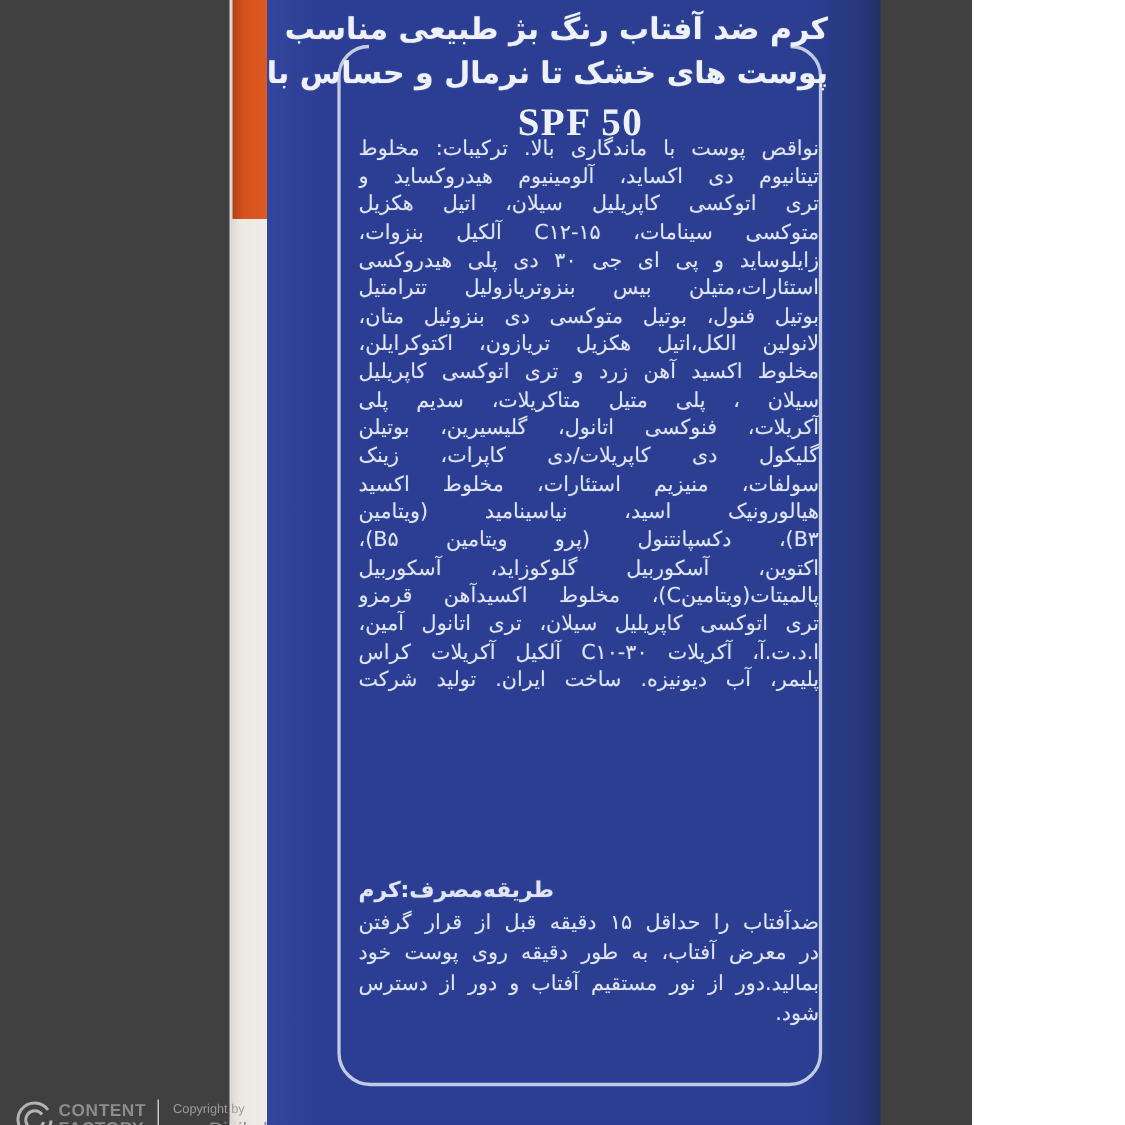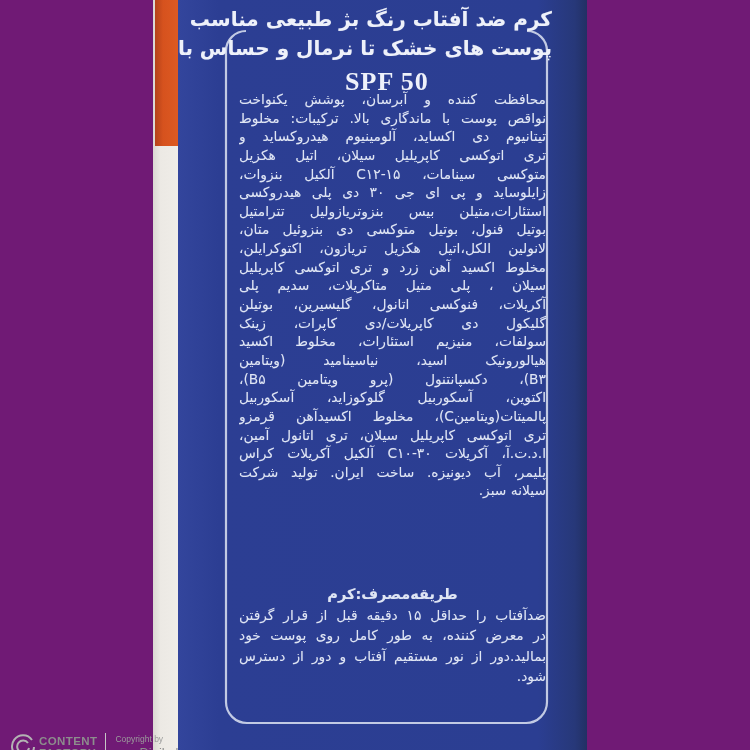--- a/index.html
+++ b/index.html
@@ -1,16 +1,16 @@
 <!DOCTYPE html>
 <html><head>
 <meta charset="utf-8">
 <style>
   html,body{margin:0;padding:0;background:#ffffff;}
-  #stage{position:relative;width:750px;height:750px;background:#701a75;overflow:hidden;
+  #stage{position:relative;width:648px;height:750px;background:#404040;overflow:hidden;
          font-family:"DejaVu Sans",sans-serif;}
 
   
   .side-stripe{position:absolute;left:153px;top:0;width:25px;height:750px;
                background:linear-gradient(90deg,#dad7d2 0,#ece9e4 30%,#f0ede8 100%);}
   .orange-stripe{position:absolute;left:155px;top:0;width:23px;height:146px;
                  background:linear-gradient(90deg,#b4421a 0,#d6521e 35%,#dd5a22 100%);}
   .blue-panel{position:absolute;left:178px;top:0;width:409px;height:750px;
               background:linear-gradient(90deg,#33459c 0,#2c3e93 10%,#2b3e92 88%,#273879 97%,#223064 100%);}
 
@@ -26,21 +26,21 @@
 
   
   .rtl{direction:rtl;unicode-bidi:embed;}
   .ingredients{position:absolute;left:239px;top:90px;width:307px;color:#dfe5f4;}
   .ing-line{font-size:13.8px;line-height:18.65px;height:18.65px;white-space:nowrap;
             overflow:hidden;text-align:justify;text-align-last:justify;
             text-shadow:0 0 1px rgba(230,236,255,.25);}
   .ing-line.last{text-align-last:right;}
 
   .usage{position:absolute;left:239px;top:584px;width:307px;color:#dfe5f4;}
-  .usage-label{font-size:14.5px;font-weight:bold;text-align:center;line-height:21px;
+  .usage-label{font-size:14.5px;font-weight:bold;text-align:left;line-height:21px;
                text-shadow:0 0 1px rgba(230,236,255,.3);}
   .usage-line{font-size:13.8px;line-height:20.3px;height:20.3px;white-space:nowrap;overflow:hidden;
               text-align:justify;text-align-last:justify;text-shadow:0 0 1px rgba(230,236,255,.25);}
   .usage-line.last{text-align-last:right;}
 
   
   .watermark{position:absolute;left:10px;top:732px;display:flex;align-items:center;
              font-family:"Liberation Sans",sans-serif;color:#8f8f8f;}
   .wm-icon{width:26px;height:30px;margin-right:3px;}
   .wm-brand{display:flex;flex-direction:column;justify-content:center;margin-right:8px;}
@@ -65,49 +65,47 @@
     <path d="M246,31 A20,20 0 0 0 226,51 L226,702 A21,21 0 0 0 247,723 L526,723 A21,21 0 0 0 547,702 L547,51 A20,20 0 0 0 527,31" fill="none" stroke="#dde3f2" stroke-width="2.2" opacity="0.85"></path>
   </svg>
 
   <div class="title-block rtl">
     <div class="title-line">کرم ضد آفتاب رنگ بژ طبیعی مناسب</div>
     <div class="title-line">پوست های خشک تا نرمال و حساس با</div>
     <div class="spf-line" dir="ltr">SPF 50</div>
   </div>
 
   <div class="ingredients rtl">
-      <div class="ing-line">محافظت کننده و آبرسان، پوشش یکنواخت</div>
       <div class="ing-line">نواقص پوست با ماندگاری بالا. ترکیبات: مخلوط</div>
       <div class="ing-line">تیتانیوم دی اکساید، آلومینیوم هیدروکساید و</div>
       <div class="ing-line">تری اتوکسی کاپریلیل سیلان، اتیل هکزیل</div>
       <div class="ing-line">متوکسی سینامات، C۱۲-۱۵ آلکیل بنزوات،</div>
       <div class="ing-line">زایلوساید و پی ای جی ۳۰ دی پلی هیدروکسی</div>
       <div class="ing-line">استئارات،متیلن بیس بنزوتریازولیل تترامتیل</div>
       <div class="ing-line">بوتیل فنول، بوتیل متوکسی دی بنزوئیل متان،</div>
       <div class="ing-line">لانولین الکل،اتیل هکزیل تریازون، اکتوکرایلن،</div>
       <div class="ing-line">مخلوط اکسید آهن زرد و تری اتوکسی کاپریلیل</div>
       <div class="ing-line">سیلان ، پلی متیل متاکریلات،  سدیم پلی</div>
       <div class="ing-line">آکریلات، فنوکسی اتانول، گلیسیرین، بوتیلن</div>
       <div class="ing-line">گلیکول دی کاپریلات/دی کاپرات، زینک</div>
       <div class="ing-line">سولفات، منیزیم استئارات، مخلوط اکسید</div>
       <div class="ing-line">هیالورونیک اسید، نیاسینامید (ویتامین</div>
       <div class="ing-line">B۳)، دکسپانتنول (پرو ویتامین B۵)،</div>
       <div class="ing-line">اکتوین، آسکوربیل گلوکوزاید، آسکوربیل</div>
       <div class="ing-line">پالمیتات(ویتامینC)، مخلوط اکسیدآهن قرمزو</div>
       <div class="ing-line">تری اتوکسی کاپریلیل سیلان، تری اتانول آمین،</div>
       <div class="ing-line">ا.د.ت.آ، آکریلات C۱۰-۳۰ آلکیل آکریلات کراس</div>
       <div class="ing-line">پلیمر، آب دیونیزه. ساخت ایران. تولید شرکت</div>
-      <div class="ing-line last">سیلانه سبز.</div>
     </div>
 
   <div class="usage rtl">
     <div class="usage-label">طریقه‌مصرف:کرم</div>
     <div>
         <div class="usage-line">ضدآفتاب را حداقل ۱۵ دقیقه قبل از قرار گرفتن</div>
-        <div class="usage-line">در معرض کننده، به طور کامل روی پوست خود</div>
+        <div class="usage-line">در معرض آفتاب، به طور دقیقه روی پوست خود</div>
         <div class="usage-line">بمالید.دور از نور مستقیم آفتاب و دور از دسترس</div>
         <div class="usage-line last">شود.</div>
       </div>
   </div>
 
   <div class="watermark">
     <svg class="wm-icon" viewBox="0 0 26 30">
       <g fill="none" stroke="#b3b3b3" stroke-width="2">
         <path d="M22,8 A11,11 0 1 0 24,15"></path>
         <path d="M18,11 A6,6 0 1 0 19,16"></path>

